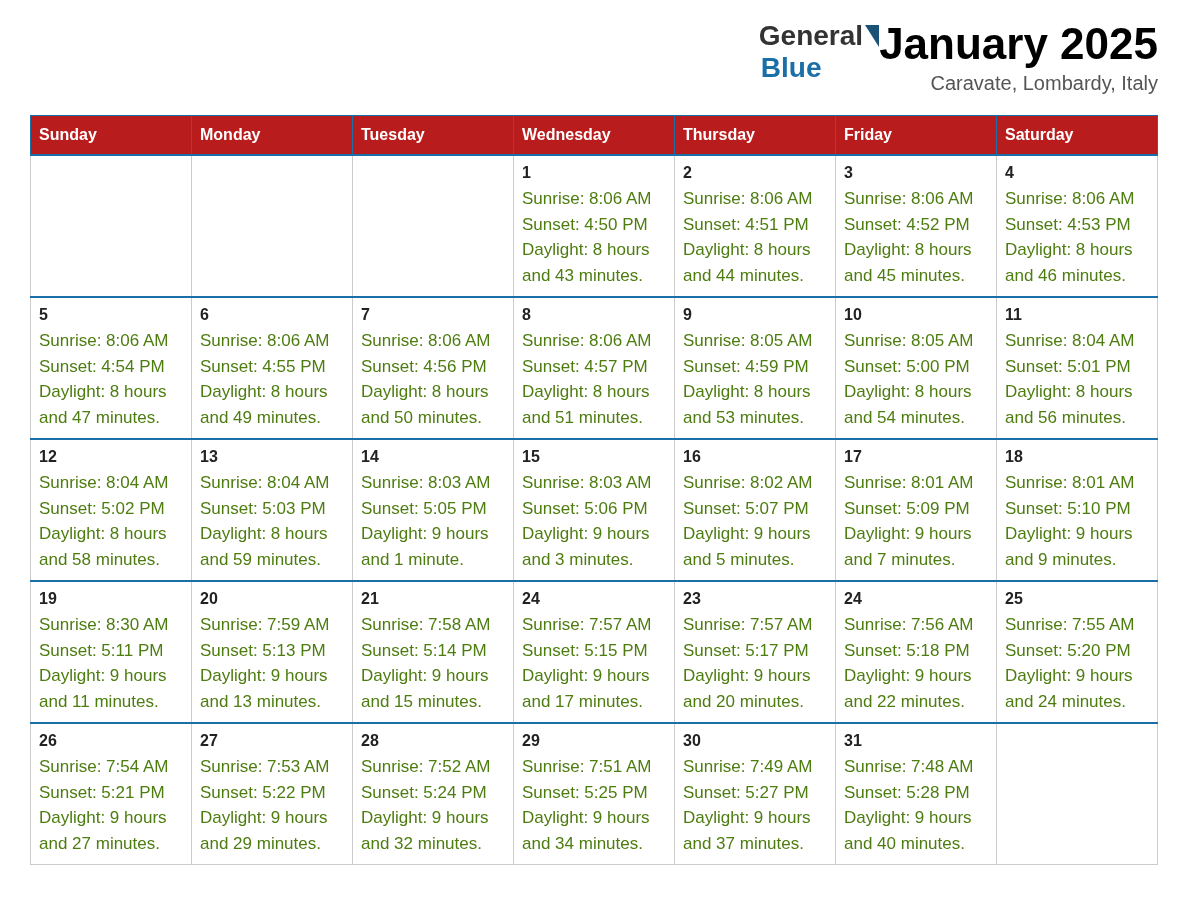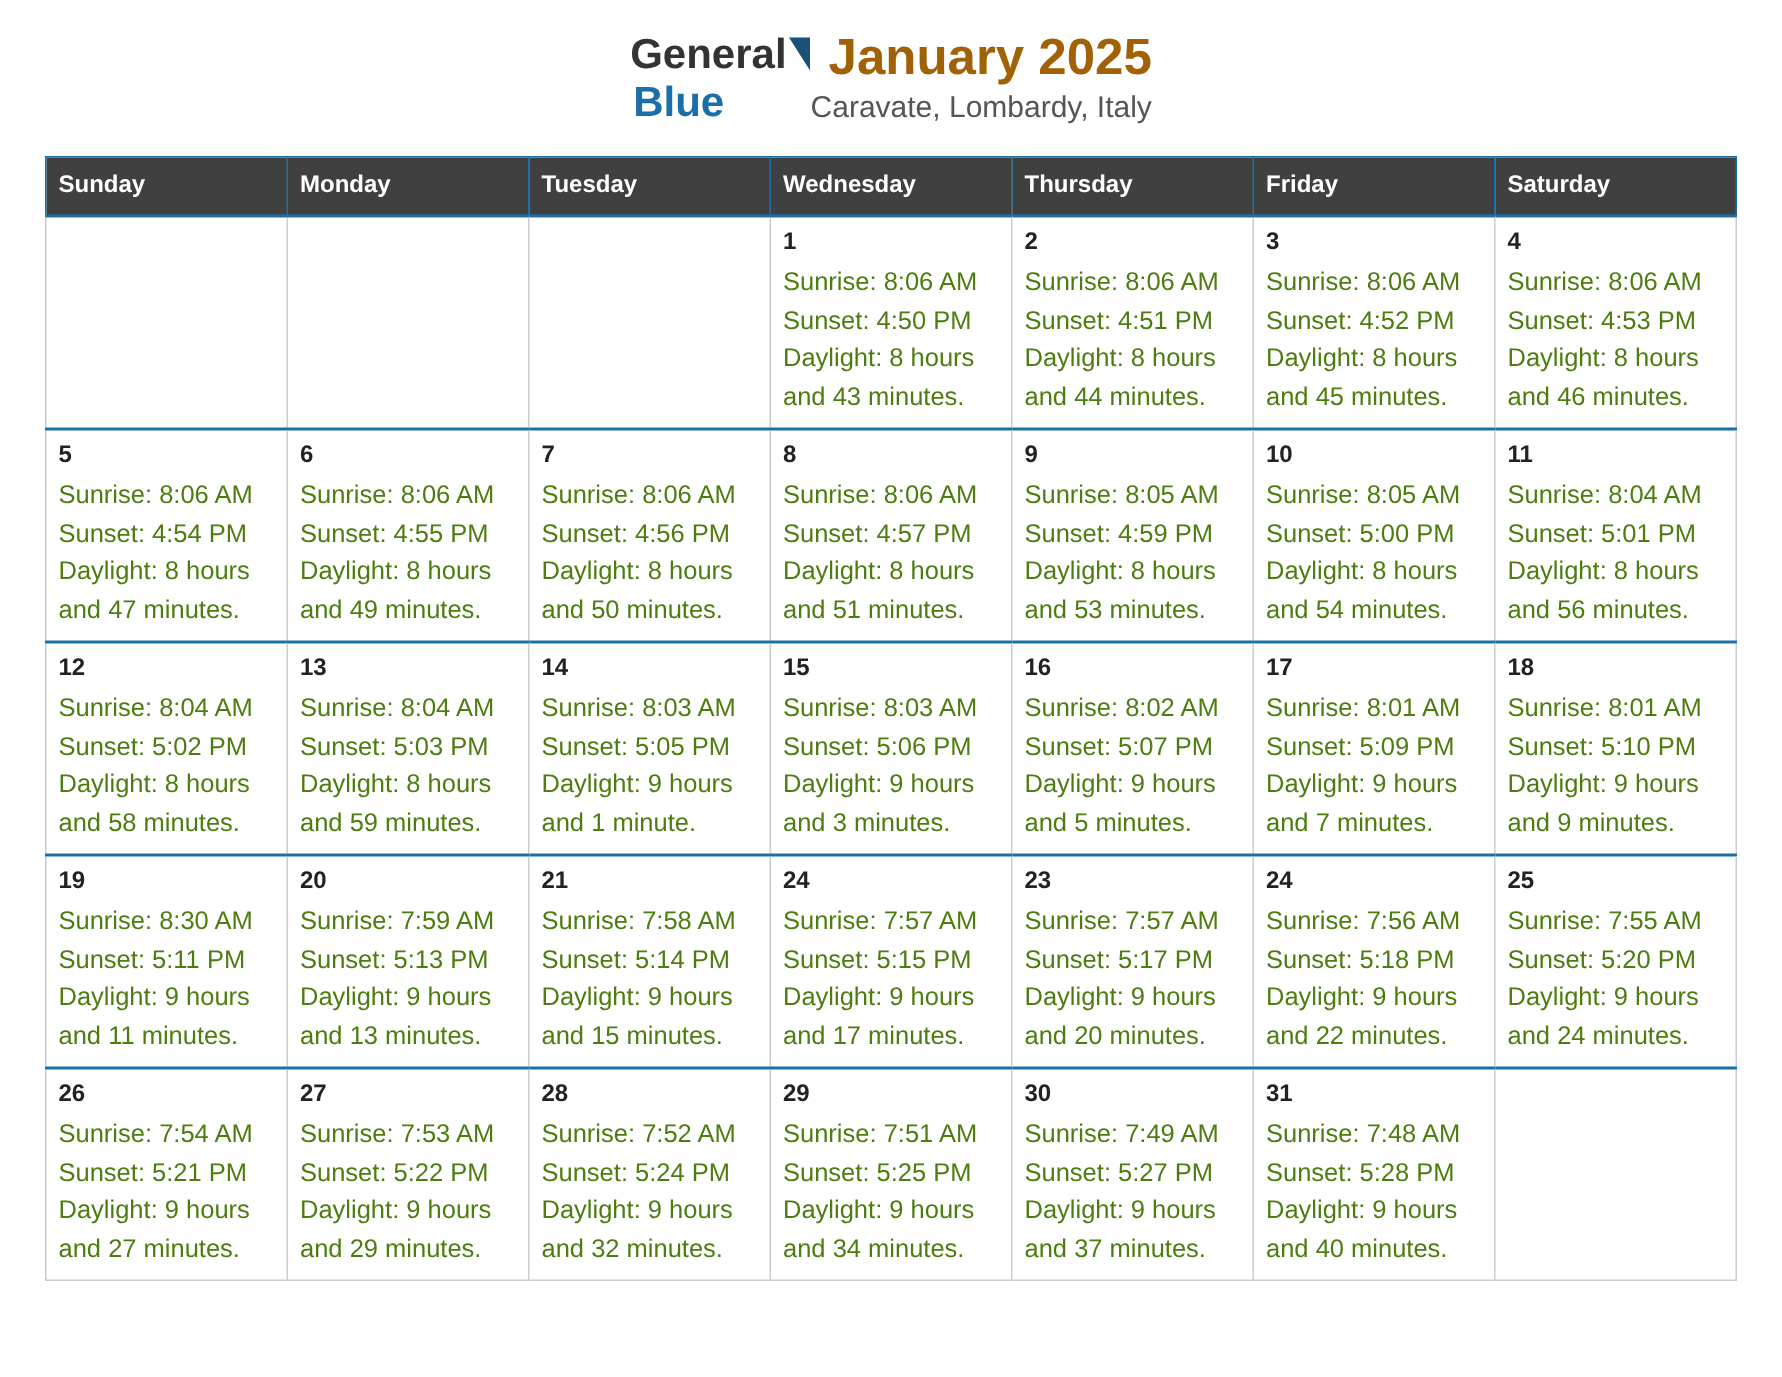--- a/index.html
+++ b/index.html
@@ -5,21 +5,21 @@
     * { margin: 0; padding: 0; box-sizing: border-box; }
     body {
       font-family: Arial, sans-serif;
       background: #fff;
       width: 1188px;
       min-height: 918px;
       padding: 20px 30px;
     }
     .header {
       display: flex;
-      justify-content: center;
+      justify-content: flex-end;
       align-items: flex-start;
       margin-bottom: 20px;
     }
     .logo {
       display: flex;
       flex-direction: column;
       align-items: flex-start;
     }
     .logo-top {
       display: flex;
@@ -41,36 +41,36 @@
     .logo-text-blue {
       font-size: 28px;
       font-weight: bold;
       color: #1a6fa8;
       margin-left: 2px;
     }
     .title-area {
       text-align: right;
     }
     .month-title {
-      font-size: 34px;
-      font-weight: bold;
-      color: #a16207;
+      font-size: 44px;
+      font-weight: bold;
+      color: #000000;
       line-height: 1.1;
     }
     .location {
       font-size: 20px;
       color: #555;
       margin-top: 4px;
     }
     .calendar-table {
       width: 100%;
       border-collapse: collapse;
     }
     .calendar-table thead tr th {
-      background-color: #404040;
+      background-color: #b91c1c;
       color: #fff;
       font-size: 16px;
       font-weight: bold;
       padding: 10px 8px;
       text-align: left;
       border: 1px solid #1a6fa8;
     }
     .calendar-table tbody tr td {
       vertical-align: top;
       padding: 8px 8px;

